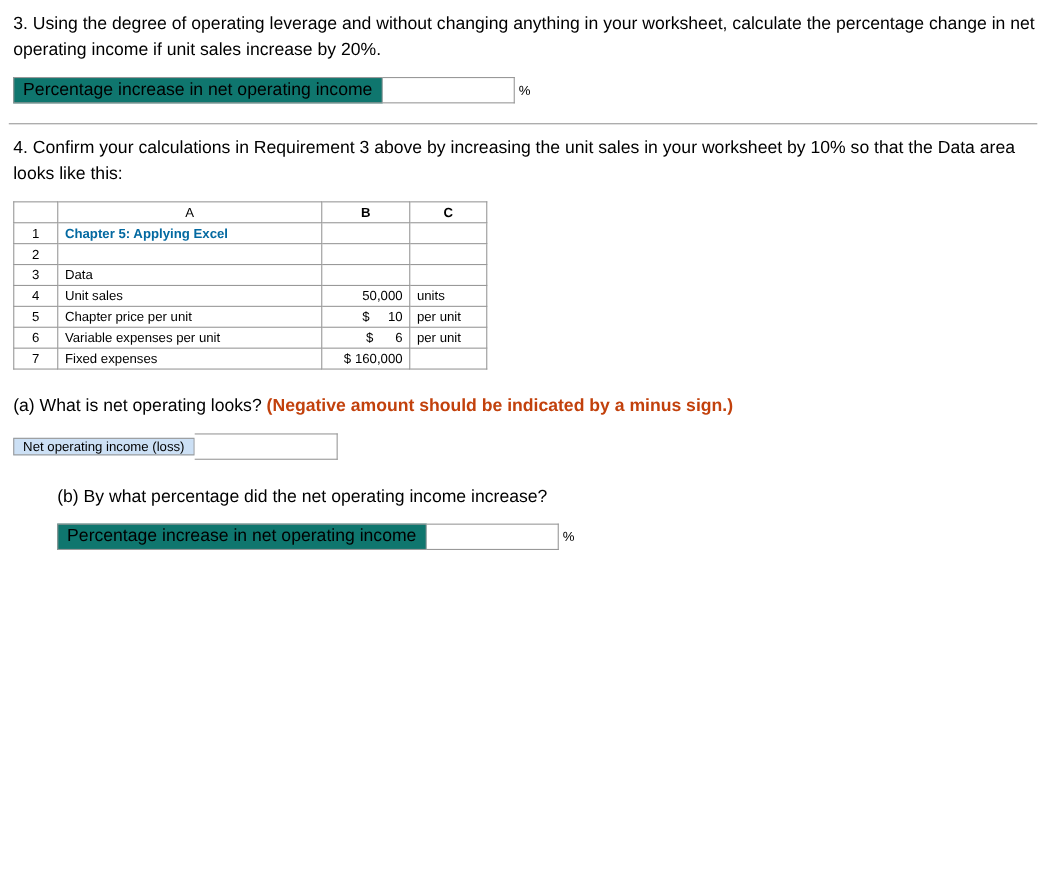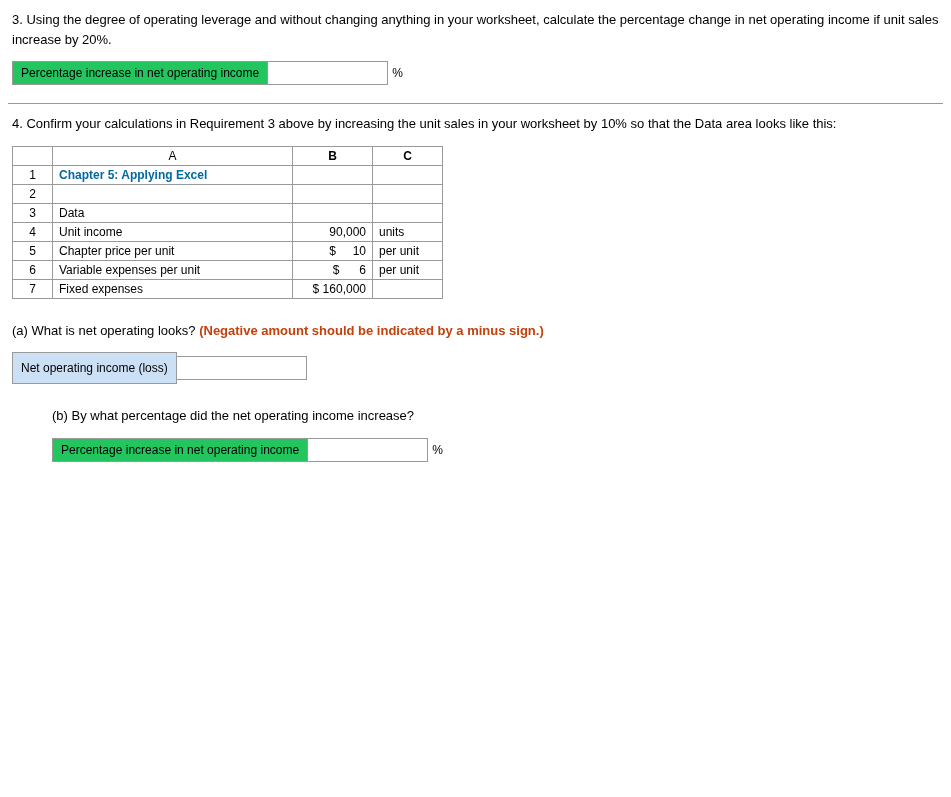--- a/index.html
+++ b/index.html
@@ -14,34 +14,34 @@
     }
     .page {
       width: 951px;
       padding: 10px 8px;
     }
     .section {
       margin-bottom: 18px;
       padding-left: 4px;
     }
     .question-text {
-      font-size: 13px;
+      font-size: 16px;
       line-height: 1.5;
       margin-bottom: 12px;
     }
     .input-row {
       display: flex;
       align-items: center;
       margin-bottom: 6px;
     }
     .input-label {
-      background: #22c55e;
+      background: #0f766e;
       border: 1px solid #999;
       padding: 3px 8px;
-      font-size: 12px;
+      font-size: 16px;
       white-space: nowrap;
       height: 24px;
       display: flex;
       align-items: center;
     }
     .input-field {
       border: 1px solid #999;
       border-left: none;
       width: 120px;
       height: 24px;
@@ -98,21 +98,21 @@
     .bold-italic-red {
       color: #c2410c;
       font-weight: bold;
     }
     .net-income-label {
       background: #cce0f5;
       border: 1px solid #999;
       padding: 3px 8px;
       font-size: 12px;
       white-space: nowrap;
-      height: 32px;
+      height: 16px;
       display: flex;
       align-items: center;
     }
     .net-income-field {
       border: 1px solid #999;
       border-left: none;
       width: 130px;
       height: 24px;
       padding: 2px 4px;
       font-size: 12px;
@@ -165,22 +165,22 @@
             <td class="col-c"></td>
           </tr>
           <tr>
             <td class="row-num">3</td>
             <td>Data</td>
             <td class="col-b"></td>
             <td class="col-c"></td>
           </tr>
           <tr>
             <td class="row-num">4</td>
-            <td>Unit income</td>
-            <td class="col-b">90,000</td>
+            <td>Unit sales</td>
+            <td class="col-b">50,000</td>
             <td class="col-c">units</td>
           </tr>
           <tr>
             <td class="row-num">5</td>
             <td>Chapter price per unit</td>
             <td class="col-b">$&nbsp;&nbsp;&nbsp;&nbsp;&nbsp;10</td>
             <td class="col-c">per unit</td>
           </tr>
           <tr>
             <td class="row-num">6</td>

